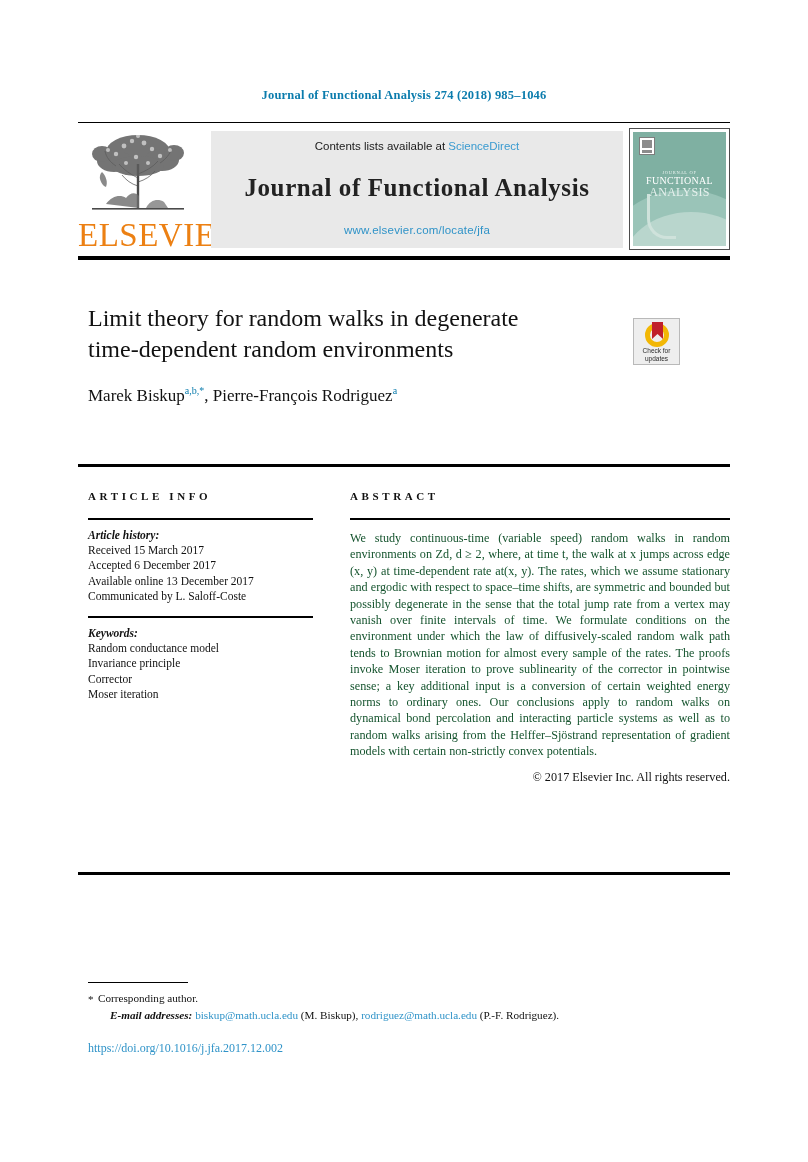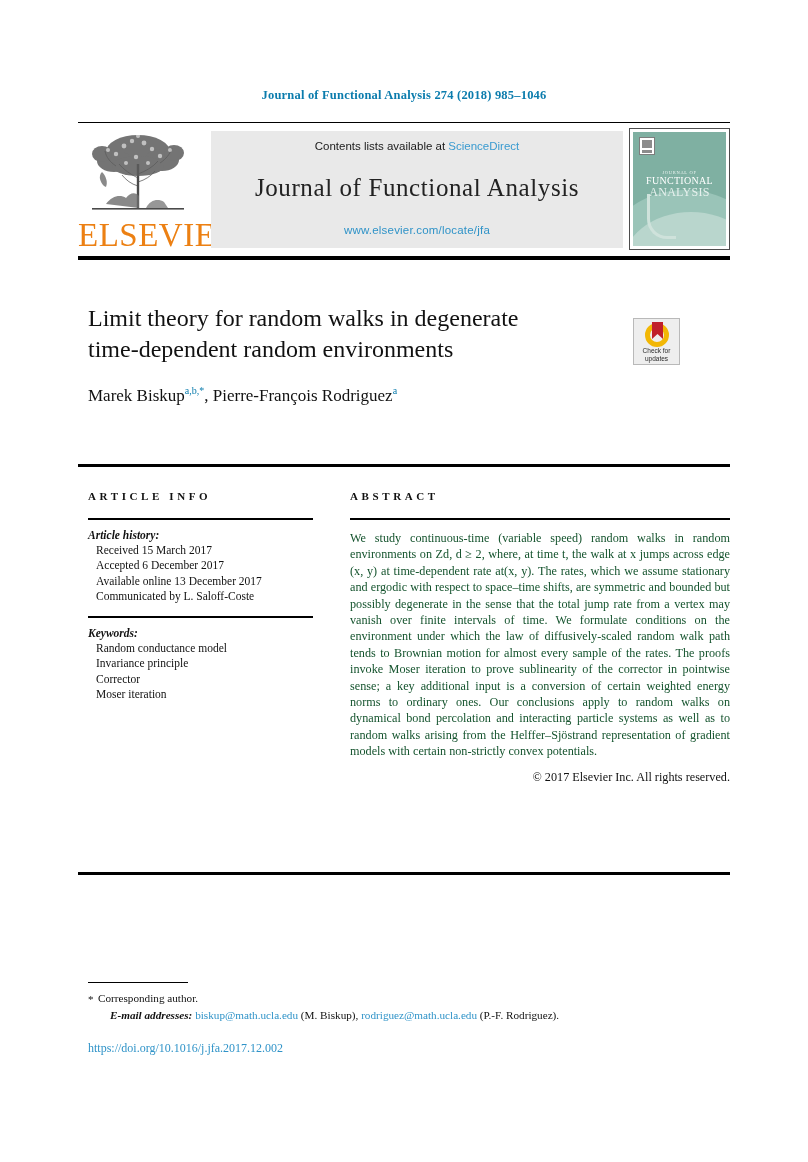--- a/index.html
+++ b/index.html
@@ -102,20 +102,21 @@
   }
   .journal-title {
     position: absolute;
     left: 0; top: 43px;
     width: 412px;
     text-align: center;
     font-family: "Liberation Serif", serif;
     font-size: 25px;
     color: #222;
     letter-spacing: 0.6px;
+    font-weight: bold;
   }
   .journal-url {
     position: absolute;
     left: 0; top: 93px;
     width: 412px;
     text-align: center;
     font-family: "Liberation Sans", sans-serif;
     font-size: 11.5px;
     color: #2f93c8;
     letter-spacing: 0.2px;
@@ -351,21 +352,20 @@
     line-height: 15.2px;
     color: #111;
   }
   .info-block .lbl {
     font-style: italic;
     font-weight: bold;
     display: block;
   }
   .info-block .li {
     display: block;
-    margin-left: 8px;
   }
 
   .hr-thin2 {
     height: 2px;
     background: #000;
     margin-top: 12px;
   }
 
   .abstract-body {
     margin-top: 10px;

